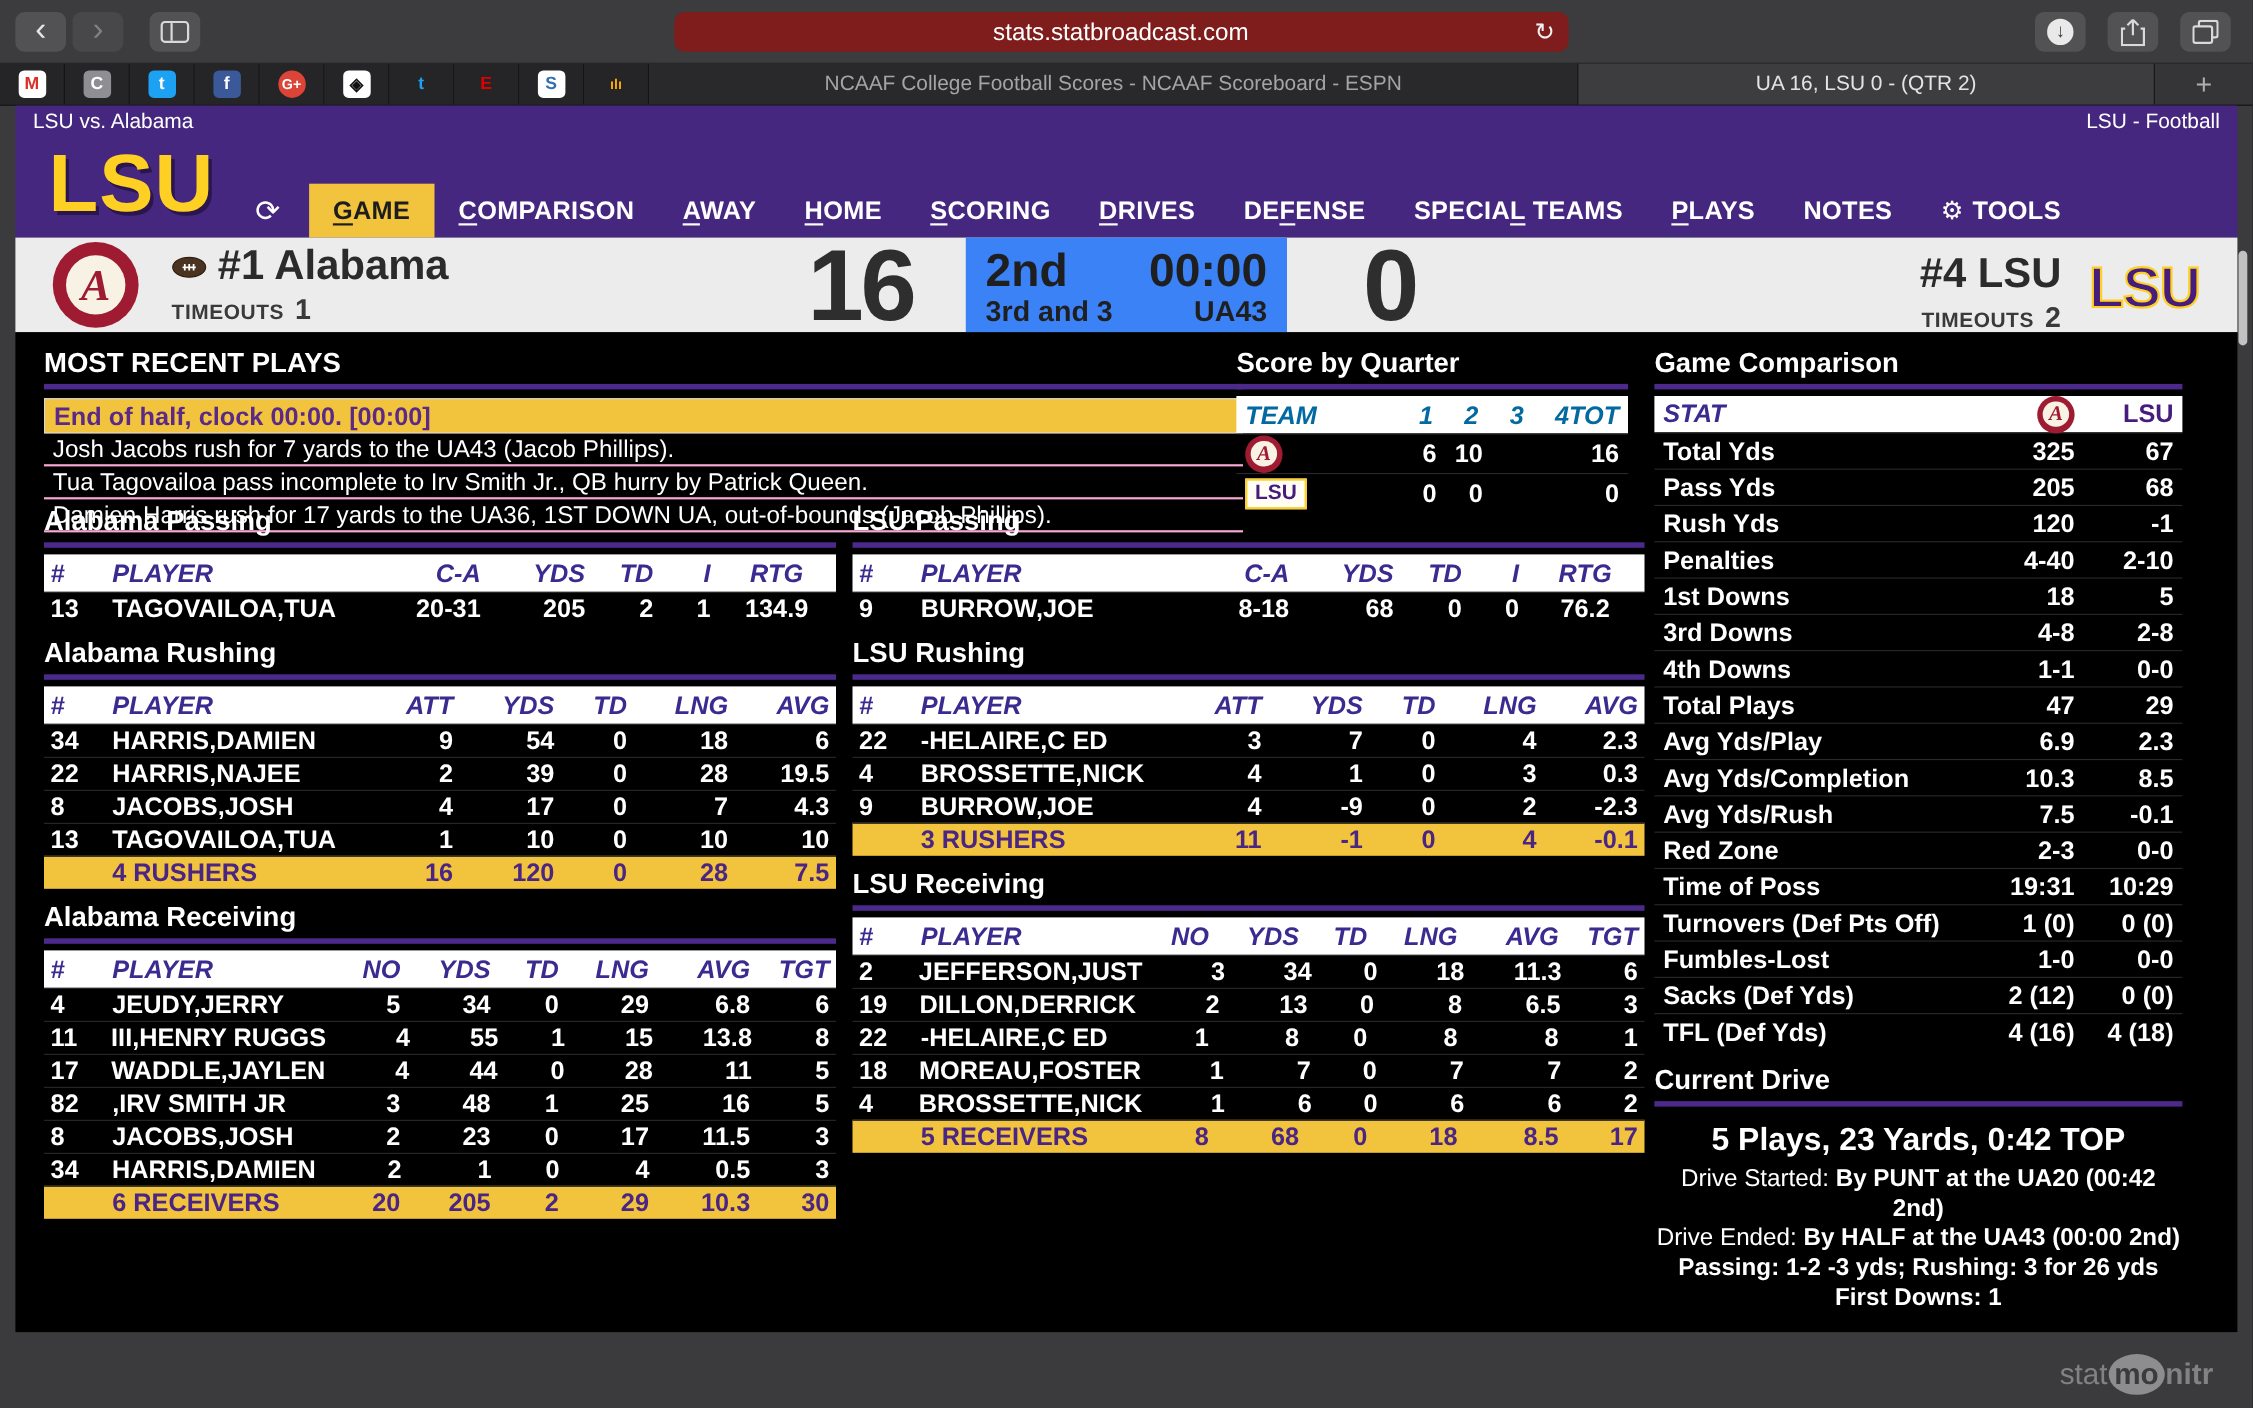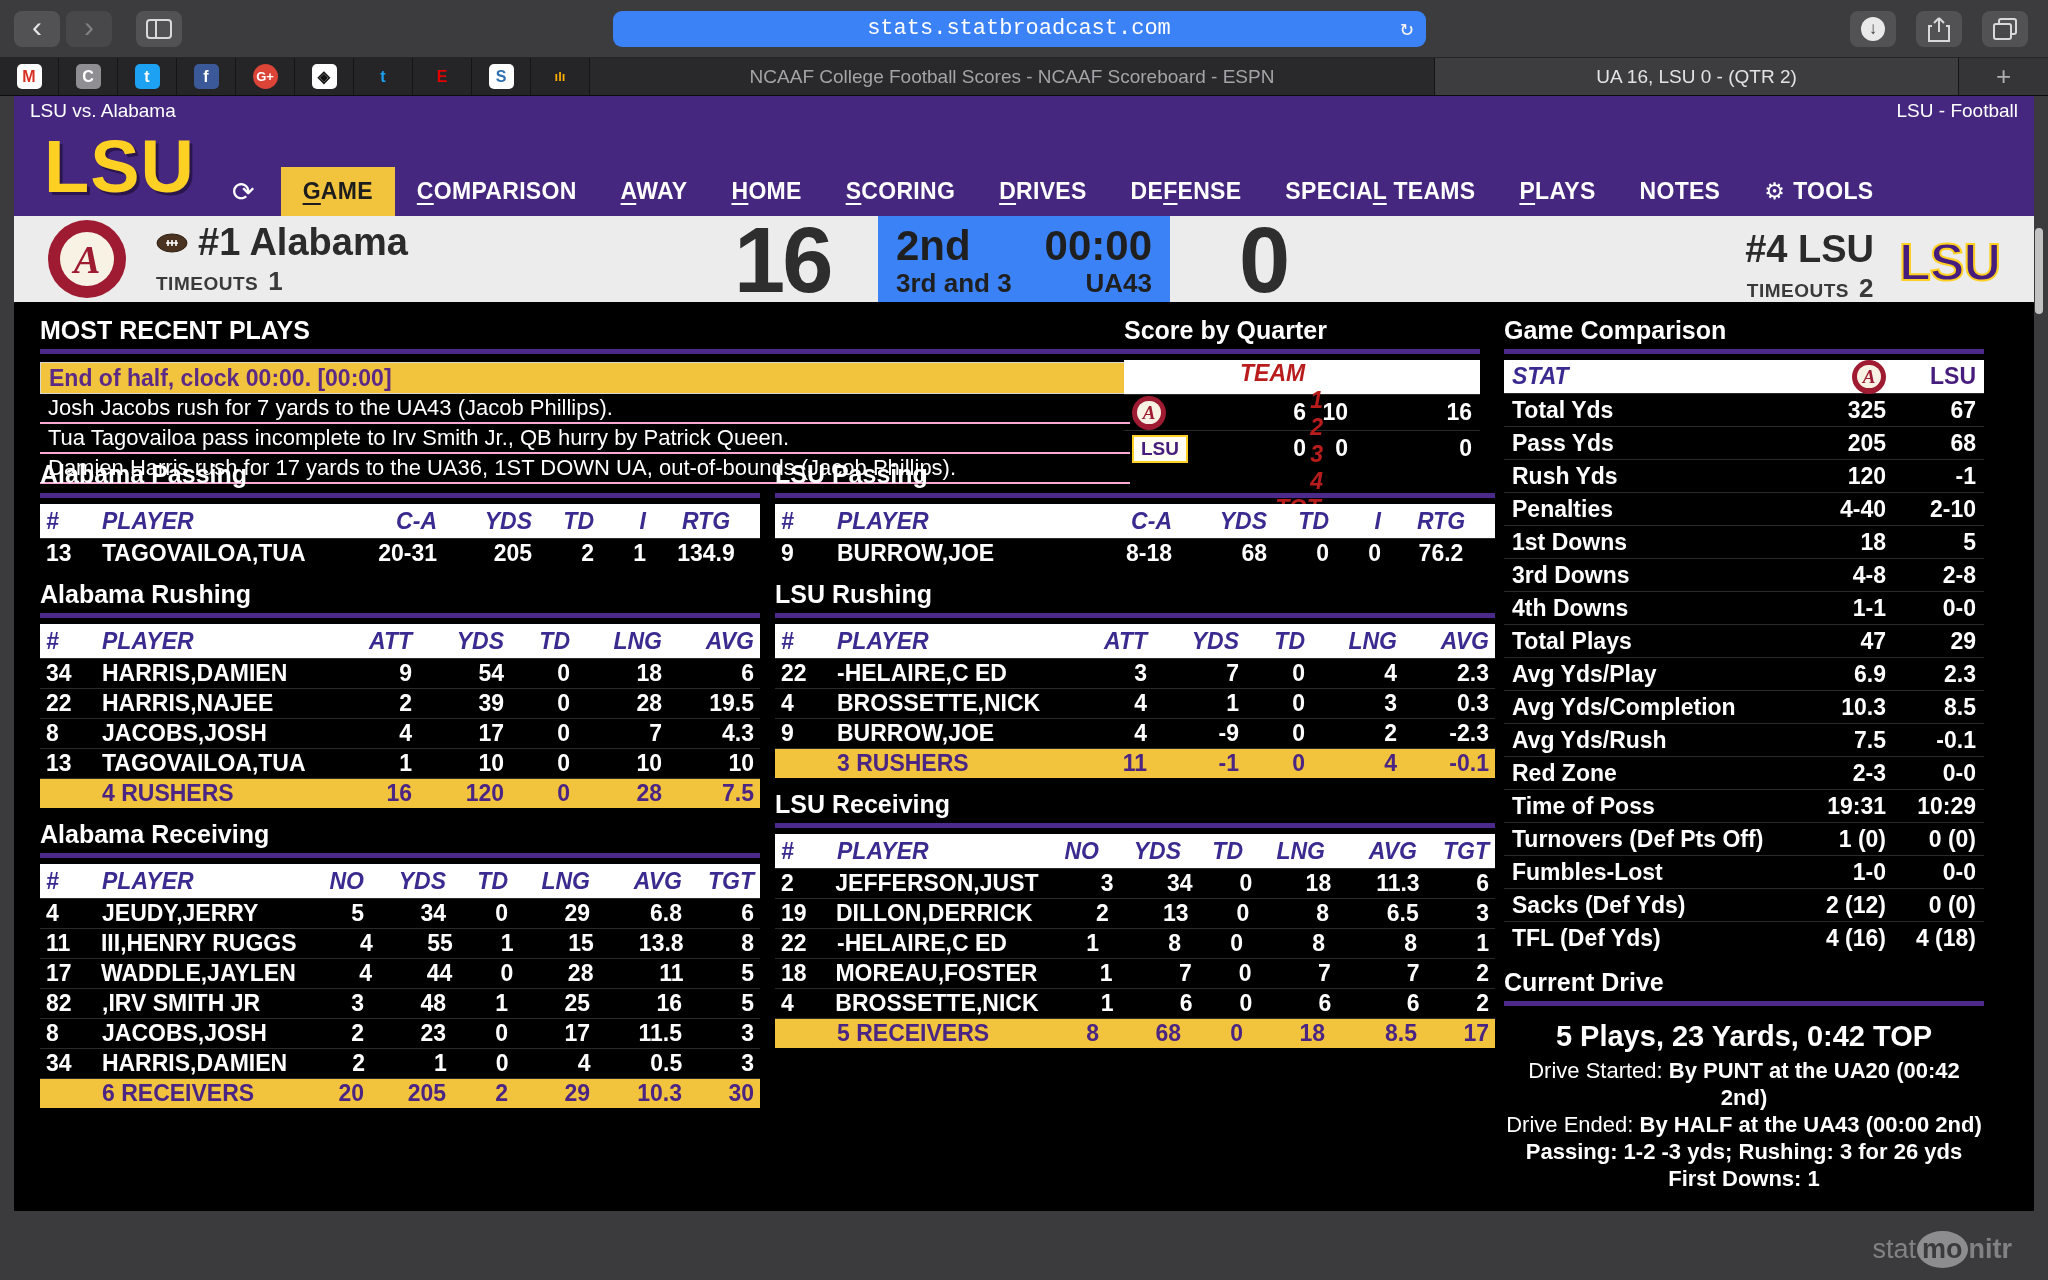--- a/index.html
+++ b/index.html
@@ -8,21 +8,21 @@
 
   
   .toolbar { height:58px; background:#3c3c3e; display:flex; align-items:center; padding:0 14px; border-bottom:1px solid #252527; }
   .tbtn { width:46px; height:36px; border-radius:8px; background:#525254; display:flex; align-items:center; justify-content:center; margin-right:6px; }
   .tbtn.dim { background:#48484a; }
   .chev { font-size:30px; color:#e6e6e6; line-height:1; margin-top:-4px; }
   .chev.fwd { color:#808082; }
   .sidebar-glyph { width:26px; height:20px; border:2px solid #d9d9d9; border-radius:4px; position:relative; }
   .sidebar-glyph::before { content:""; position:absolute; left:7px; top:0; bottom:0; width:2px; background:#d9d9d9; }
   .spacer { flex:1; }
-  .urlbar { width:813px; height:36px; background:#3b82f6; border-radius:9px; display:flex; align-items:center; justify-content:center; position:relative; color:#ffffff; font-size:22px;font-family:Liberation Mono, monospace; }
+  .urlbar { width:813px; height:36px; background:#7f1d1d; border-radius:9px; display:flex; align-items:center; justify-content:center; position:relative; color:#ffffff; font-size:22px; }
   .reload { position:absolute; right:12px; color:#f0f0f0; font-size:22px; }
   .dl-circle { width:24px; height:24px; border-radius:50%; background:#e9e9e9; color:#3c3c3e; font-size:17px; font-weight:bold; display:flex; align-items:center; justify-content:center; }
 
   .tabbar { height:38px; background:#29292b; display:flex; border-bottom:1px solid #0c0c0d; }
   .pinned { width:59px; height:100%; background:#252527; border-right:1px solid #151517; display:flex; align-items:center; justify-content:center; }
   .fav { width:25px; height:25px; border-radius:5px; display:flex; align-items:center; justify-content:center; font-weight:bold; font-size:16px; }
   .tab { display:flex; align-items:center; justify-content:center; font-size:19px; height:100%; border-right:1px solid #151517; }
   .tab.inactive { width:845px; background:#29292b; color:#a4a4a7; }
   .tab.active { width:524px; background:#3d3d3f; color:#e3e3e5; }
   .newtab { flex:1; display:flex; align-items:center; justify-content:center; color:#aeaeb1; font-size:26px; background:#353537; }
@@ -78,21 +78,21 @@
   .t-total { background:#F2C43D; color:#4b2583; }
   .c { padding:0 6px; text-align:right; white-space:nowrap; }
   .c0 { width:50px; text-align:left; }
   .c1 { flex:1; text-align:left; padding-left:12px; }
   .cols-pass .c2 { width:115px; } .cols-pass .c3 { width:95px; } .cols-pass .c4 { width:62px; } .cols-pass .c5 { width:52px; } .cols-pass .c6 { width:108px;text-align:center; }
   .cols-rush .c2 { width:92px; } .cols-rush .c3 { width:92px; } .cols-rush .c4 { width:66px; } .cols-rush .c5 { width:92px; } .cols-rush .c6 { width:92px; }
   .cols-recv .c2 { width:78px; } .cols-recv .c3 { width:82px; } .cols-recv .c4 { width:62px; } .cols-recv .c5 { width:82px; } .cols-recv .c6 { width:92px; } .cols-recv .c7 { width:72px; }
 
   
   .sbq-row { display:flex; align-items:center; height:36px; font-size:23px; font-weight:bold; border-top:1px solid #2a2a2a; }
-  .sbq-head { background:#ffffff; color:#b91c1c; font-style:italic; border-top:none; height:34px;flex-direction:column; }
+  .sbq-head { background:#ffffff; color:#0369a1; font-style:italic; border-top:none; height:34px; }
   .sbq-team { width:140px; padding-left:8px; text-align:left; }
   .sbq-q { width:42px; text-align:right; }
   .sbq-tot { flex:1; text-align:right; padding-right:8px; }
   .bama-sm { display:inline-block; width:34px; height:34px; vertical-align:middle; border-radius:50%; background:#9E1B32; position:relative; }
   .bama-sm::before { content:""; position:absolute; inset:16%; background:#f7f2e4; border-radius:50%; }
   .bama-sm .a { position:absolute; inset:0; display:flex; align-items:center; justify-content:center; font-family:"Liberation Serif", serif; font-style:italic; font-weight:bold; color:#9E1B32; font-size:19px; }
   .lsu-box { display:inline-block; background:#fffdf4; border:2px solid #FDD023; color:#461D7C; font-weight:900; font-size:19px; padding:0 7px; line-height:24px; vertical-align:middle; }
 
   
   .gc-row { display:flex; align-items:center; height:33px; font-size:23px; font-weight:bold; border-top:1px solid #2a2a2a; }

